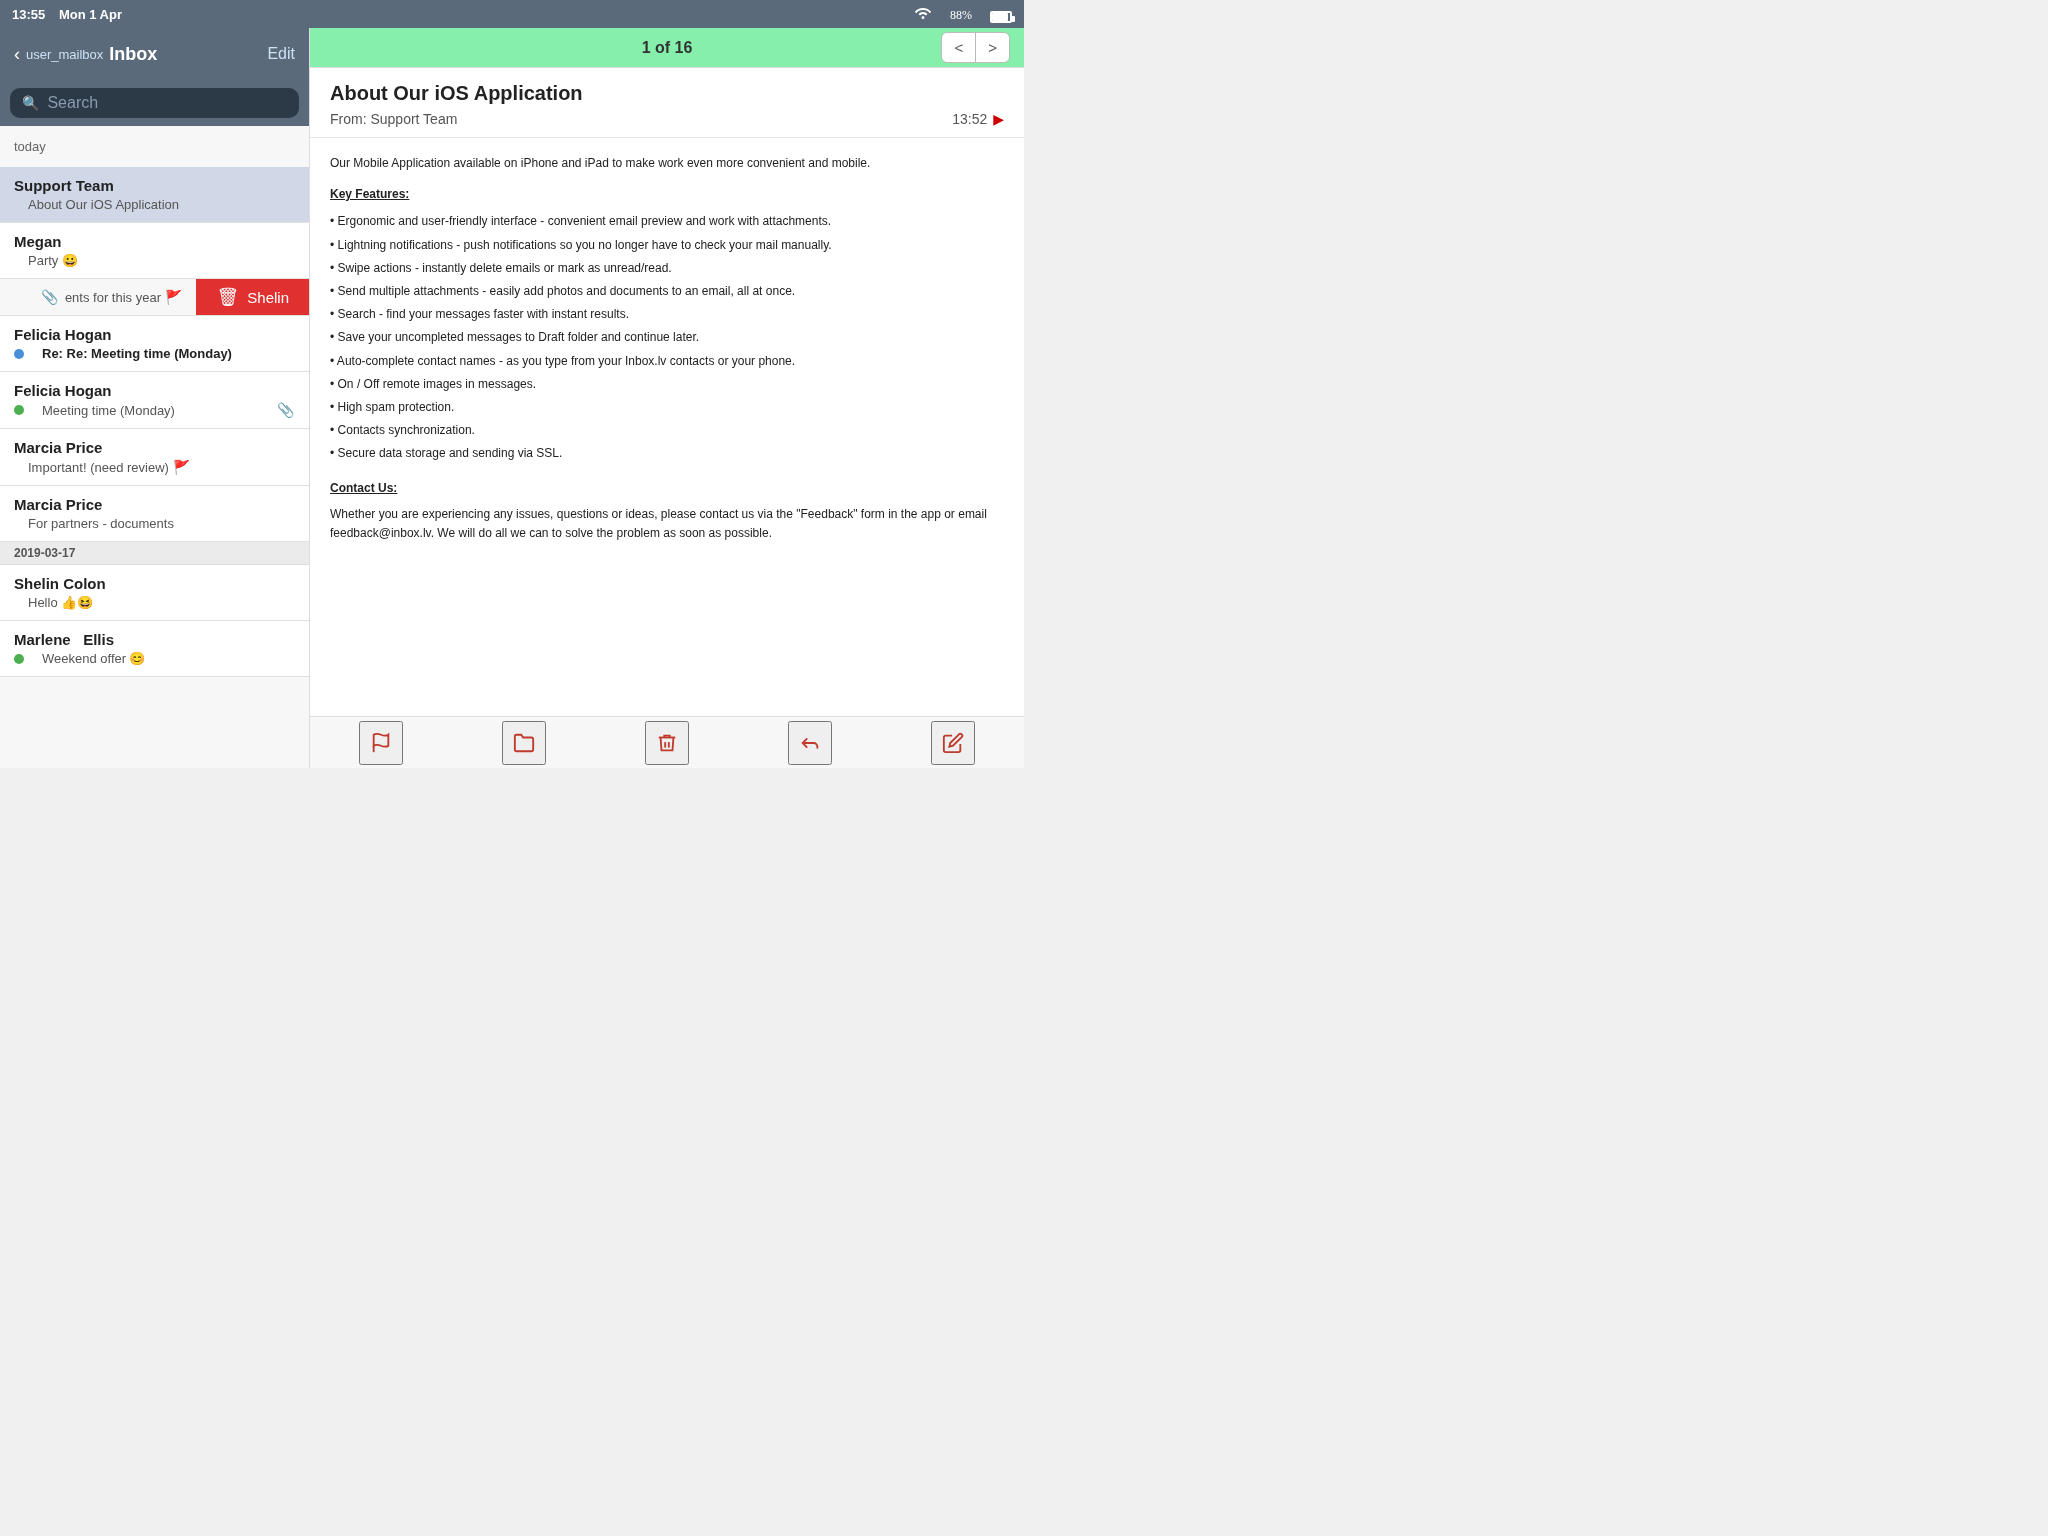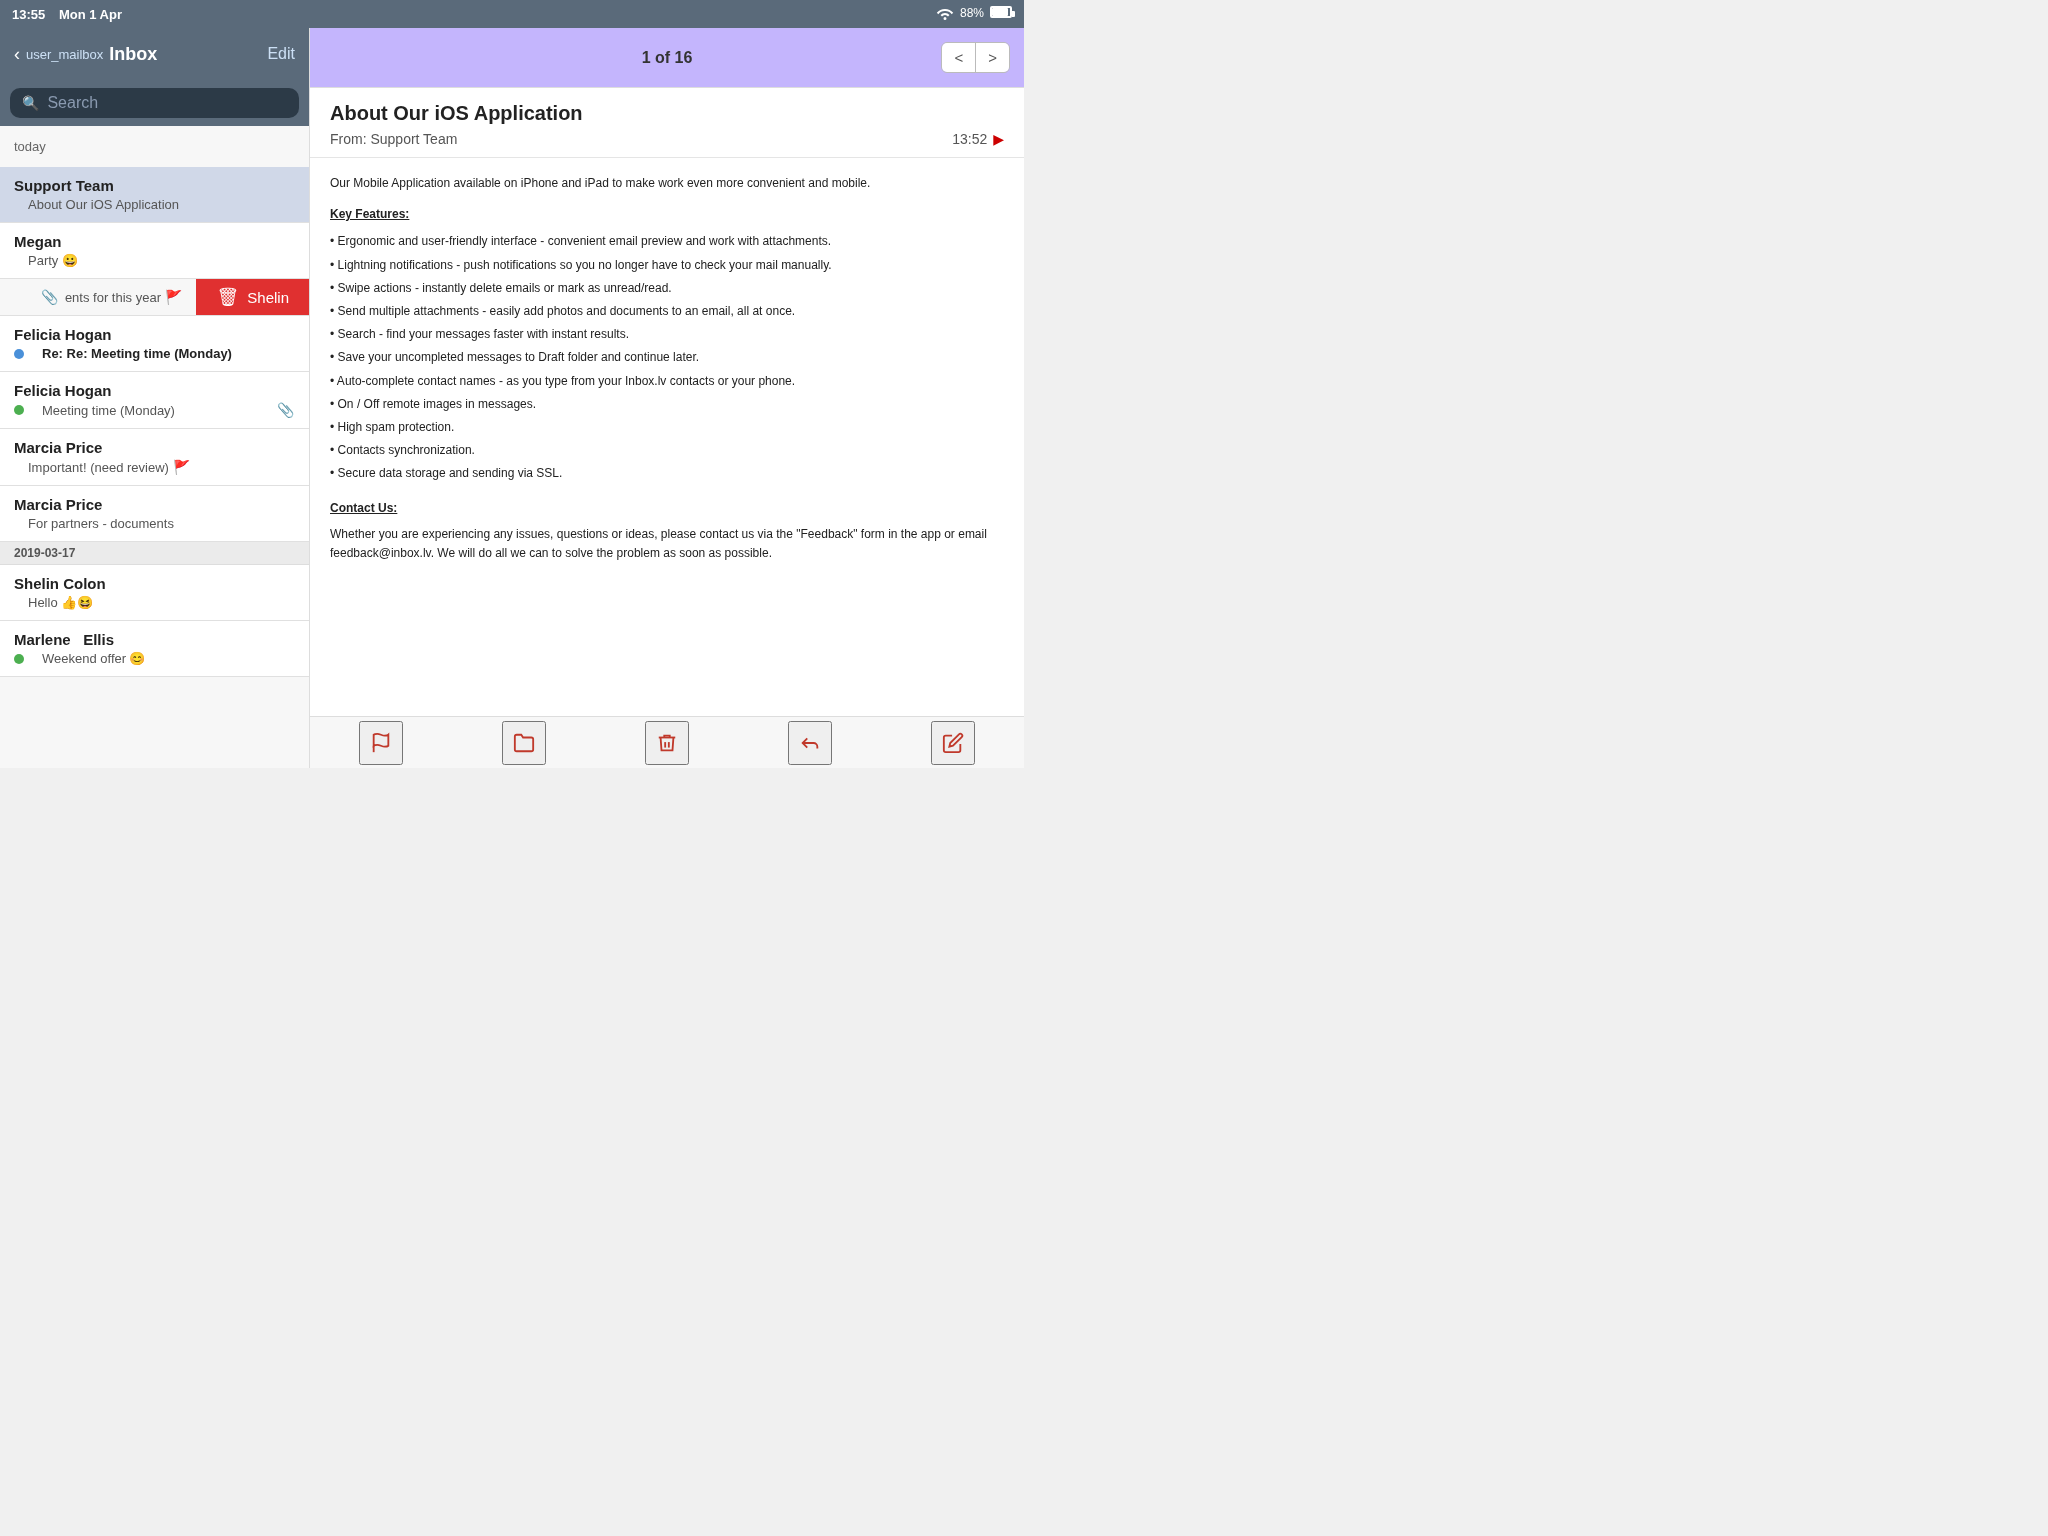--- a/index.html
+++ b/index.html
@@ -11,21 +11,21 @@
       color: white;
       display: flex;
       justify-content: space-between;
       align-items: center;
       padding: 0 12px;
       height: 28px;
       font-size: 13px;
       flex-shrink: 0;
     }
     .status-bar-left { font-weight: 600; }
-    .status-bar-right { display: flex; align-items: flex-start; gap: 6px; font-size: 12px; }
+    .status-bar-right { display: flex; align-items: flex-end; gap: 18px; font-size: 12px; font-family: Liberation Serif, serif; }
     .battery-icon { display: inline-block; width: 22px; height: 12px; border: 2px solid white; border-radius: 2px; position: relative; }
     .battery-icon::after { content:''; position:absolute; right:-5px; top:3px; width:3px; height:6px; background:white; border-radius:0 1px 1px 0; }
     .battery-fill { background: white; height: 100%; width: 88%; border-radius: 1px; }
 
     
     .main-container { display: flex; flex: 1; overflow: hidden; }
 
     
     .left-panel { width: 310px; background: #f7f7f7; display: flex; flex-direction: column; border-right: 1px solid #ddd; flex-shrink: 0; }
 
@@ -91,26 +91,26 @@
       min-width: 110px;
       justify-content: center;
     }
     .trash-icon-white { font-size: 18px; }
 
     
     .right-panel { flex: 1; display: flex; flex-direction: column; background: white; }
 
     
     .right-header {
-      background: #c4b5fd;
+      background: #86efac;
       border-bottom: 1px solid #ddd;
       display: flex;
       align-items: center;
       justify-content: center;
-      height: 60px;
+      height: 40px;
       position: relative;
       flex-shrink: 0;
     }
     .page-nav { display: flex; align-items: center; gap: 10px; }
     .page-info { font-size: 16px; font-weight: 600; color: #333; }
     .nav-btn-group { position: absolute; right: 14px; display: flex; border: 1px solid #bbb; border-radius: 6px; overflow: hidden; }
     .nav-btn { background: white; border: none; padding: 6px 12px; font-size: 15px; color: #555; cursor: pointer; border-right: 1px solid #bbb; }
     .nav-btn:last-child { border-right: none; }
 
     

